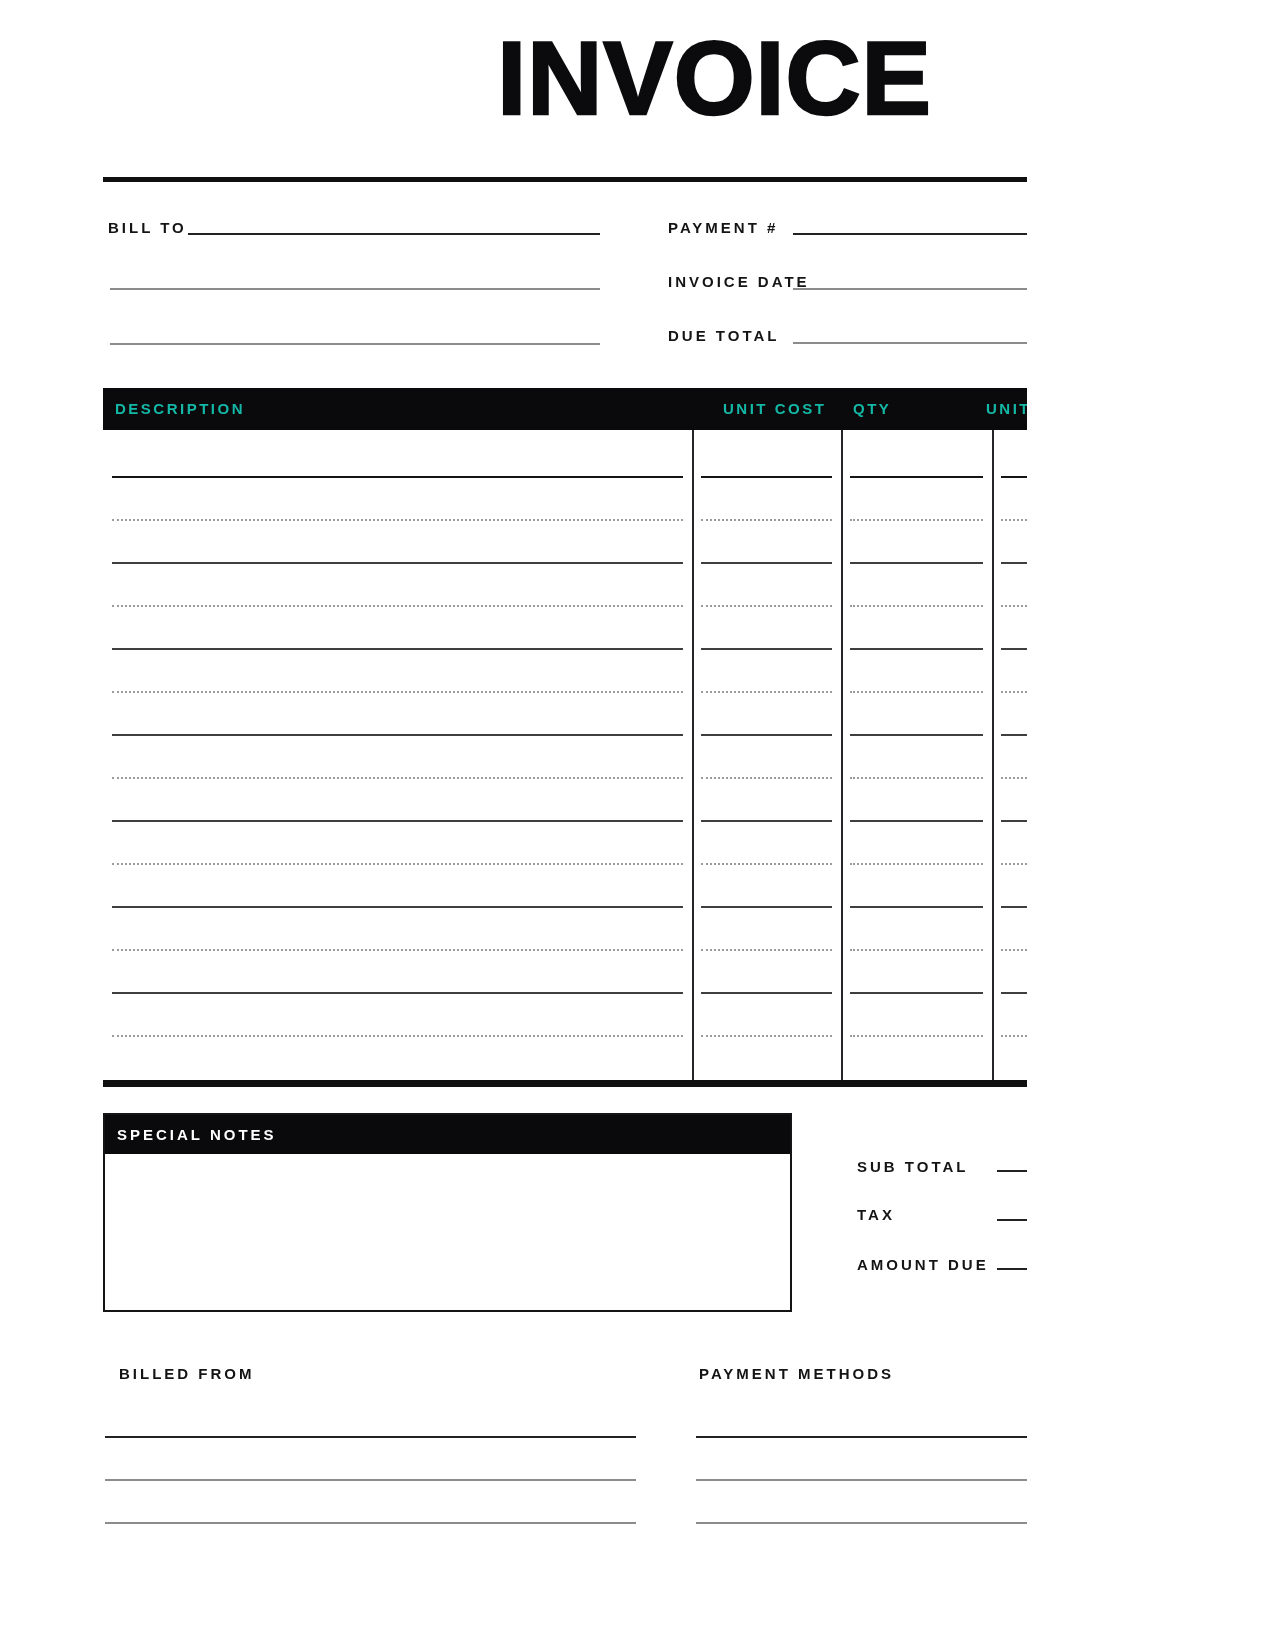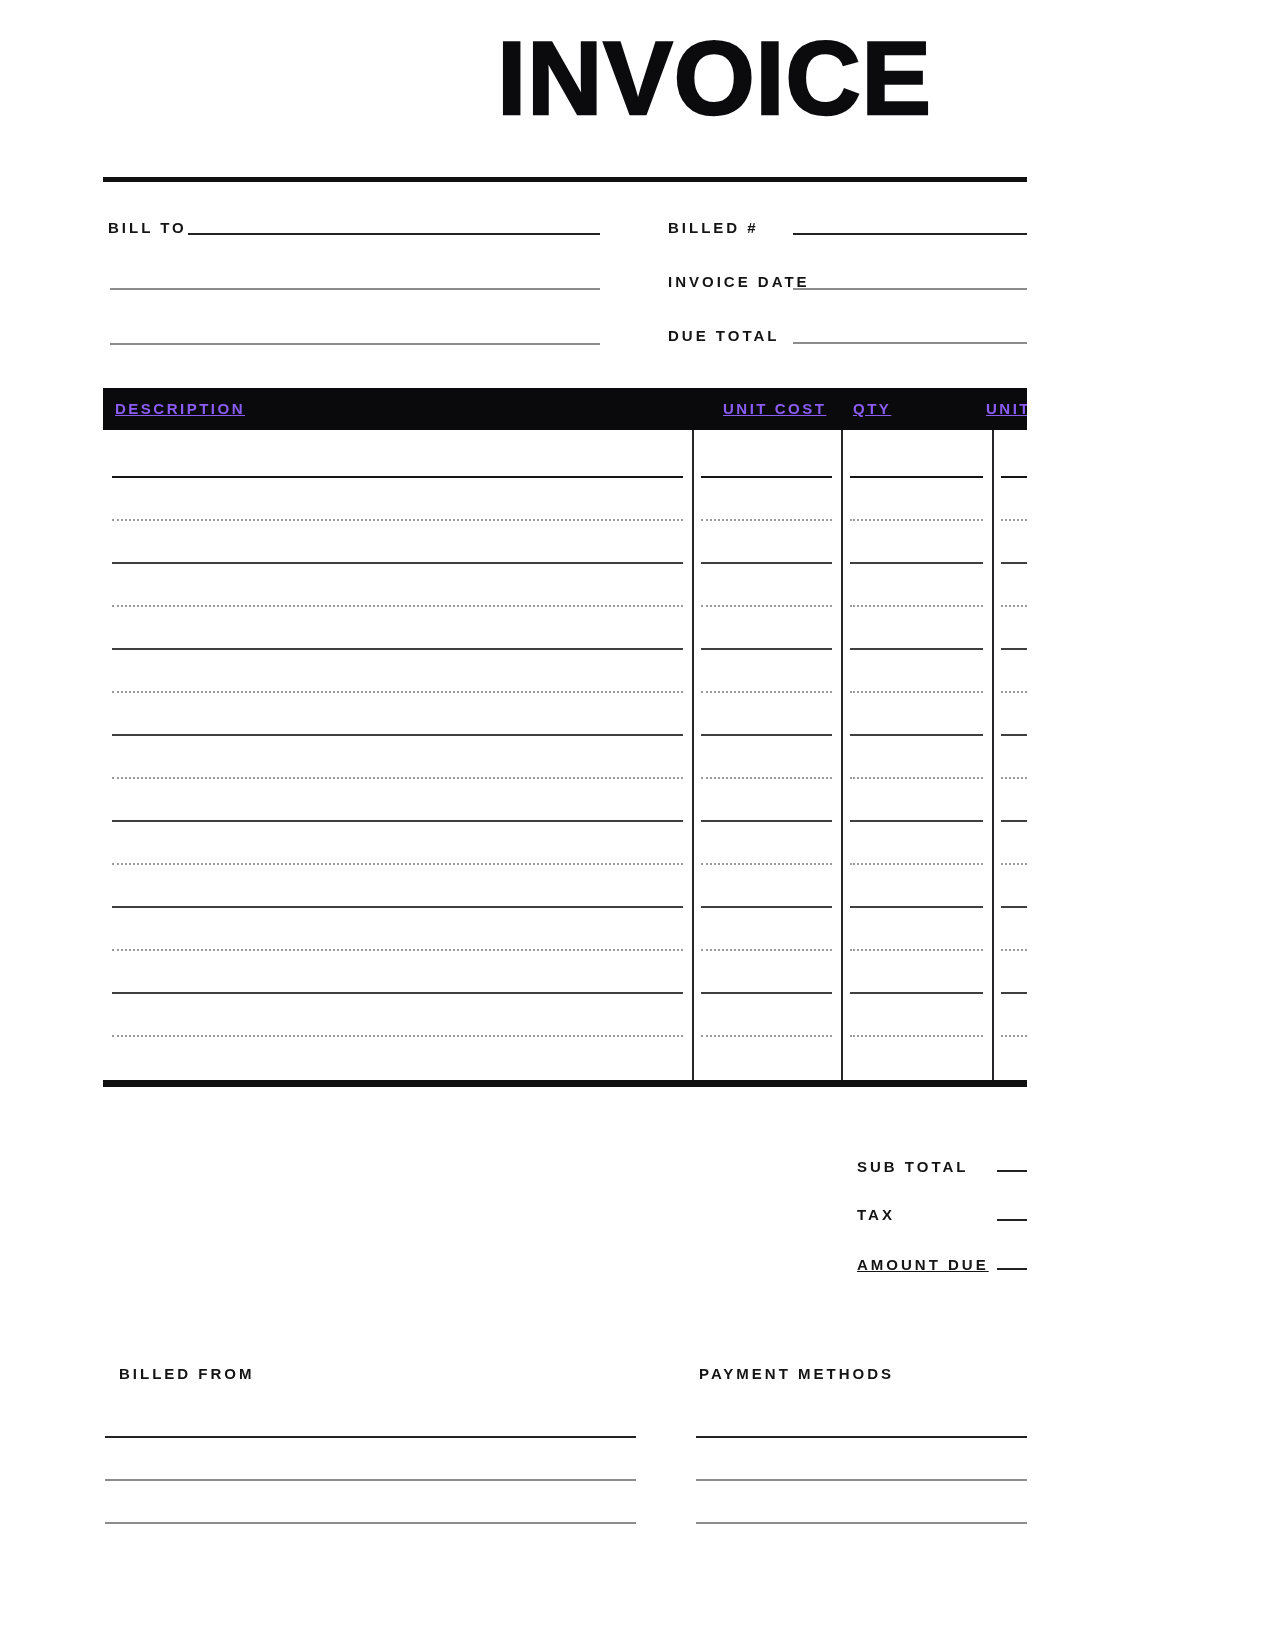--- a/index.html
+++ b/index.html
@@ -25,22 +25,22 @@
   
   .wline { position:absolute; height:0; border-top:2px solid #222; }
   .wline.gray { border-top-color:#8c8c8c; }
 
   
   .t-head {
     position:absolute; left:103px; top:388px; width:1077px; height:42px;
     background:#0a0a0c;
   }
   .t-head .hlbl {
-    position:absolute; top:0; line-height:42px; color:#8b5cf6;
-    font-size:15px; font-weight:bold; letter-spacing:2.5px; white-space:nowrap;text-decoration:underline;
+    position:absolute; top:0; line-height:42px; color:#14b8a6;
+    font-size:15px; font-weight:bold; letter-spacing:2.5px; white-space:nowrap;
   }
   .t-body {
     position:absolute; left:103px; top:430px; width:1077px; height:650px;
     border-bottom:7px solid #101010;
   }
   .vdiv { position:absolute; top:0; bottom:0; width:2px; background:#26262a; }
   .t-row { display:flex; align-items:flex-end; }
   .t-row .cell { height:100%; display:flex; align-items:flex-end; box-sizing:border-box; }
   .t-row .cline { flex:1; margin:0 9px; border-bottom:2px solid #3f3f3f; height:100%;
                   font-size:14px; color:#222; overflow:hidden; }
@@ -71,21 +71,21 @@
 <div class="page">
 
   <div class="title">INVOICE</div>
   <div class="top-rule"></div>
 
   <div class="lbl" style="left:108px; top:219px;">BILL TO</div>
   <div class="wline" style="left:188px; top:233px; width:412px;"></div>
   <div class="wline gray" style="left:110px; top:288px; width:490px;"></div>
   <div class="wline gray" style="left:110px; top:343px; width:490px;"></div>
 
-  <div class="lbl" style="left:668px; top:219px;">BILLED #</div>
+  <div class="lbl" style="left:668px; top:219px;">PAYMENT #</div>
   <div class="wline" style="left:793px; top:233px; width:385px;"></div>
 
   <div class="lbl" style="left:668px; top:273px;">INVOICE DATE</div>
   <div class="wline gray" style="left:793px; top:288px; width:385px;"></div>
 
   <div class="lbl" style="left:668px; top:327px;">DUE TOTAL</div>
   <div class="wline gray" style="left:793px; top:342px; width:385px;"></div>
 
   <div class="t-head">
     <div class="hlbl" style="left:12px;">DESCRIPTION</div>
@@ -289,28 +289,32 @@
         </div>
         <div class="cell" style="width: 151px;">
           <div class="cline"></div>
         </div>
         <div class="cell" style="width: 188px;">
           <div class="cline"></div>
         </div>
       </div>
     </div>
 
+  <div class="notes">
+    <div class="nhead">SPECIAL NOTES</div>
+    <div class="nbody"></div>
+  </div>
 
   <div class="lbl" style="left:857px; top:1158px;">SUB TOTAL</div>
   <div class="wline" style="left:997px; top:1170px; width:183px;"></div>
 
   <div class="lbl" style="left:857px; top:1206px;">TAX</div>
   <div class="wline" style="left:997px; top:1219px; width:183px;"></div>
 
-  <div class="lbl" style="left:857px; top:1256px;text-decoration:underline;">AMOUNT DUE</div>
+  <div class="lbl" style="left:857px; top:1256px;">AMOUNT DUE</div>
   <div class="wline" style="left:997px; top:1268px; width:183px;"></div>
 
   <div class="lbl" style="left:103px; top:1365px;margin-left:16px;">BILLED FROM</div>
   <div class="wline" style="left:105px; top:1436px; width:531px;"></div>
   <div class="wline gray" style="left:105px; top:1479px; width:531px;"></div>
   <div class="wline gray" style="left:105px; top:1522px; width:531px;"></div>
 
   <div class="lbl" style="left:699px; top:1365px;text-align:right;">PAYMENT METHODS</div>
   <div class="wline" style="left:696px; top:1436px; width:484px;"></div>
   <div class="wline gray" style="left:696px; top:1479px; width:484px;"></div>

